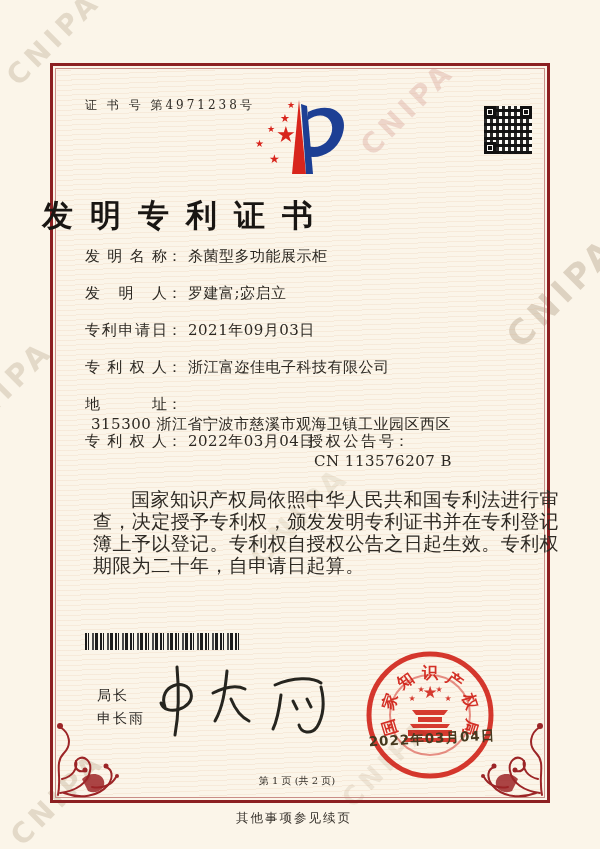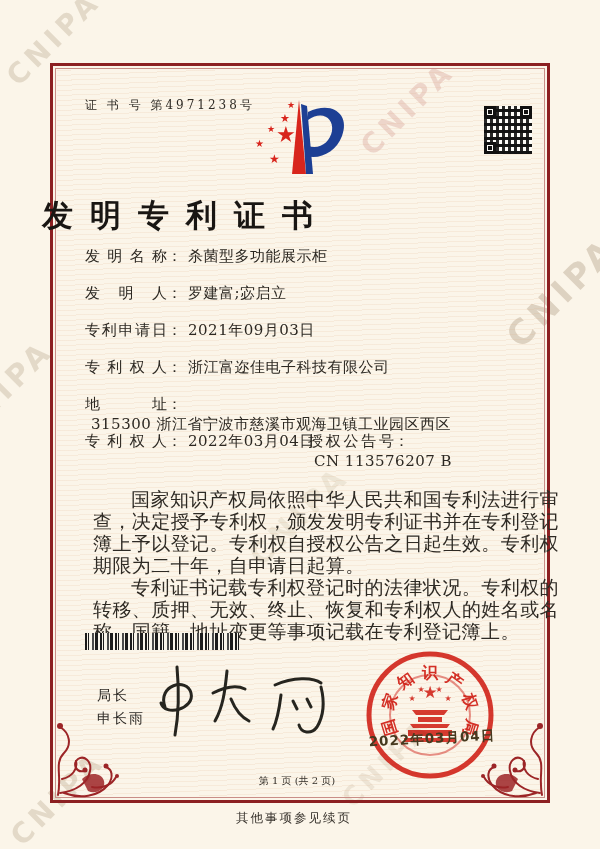--- a/index.html
+++ b/index.html
@@ -165,21 +165,20 @@
   <div class="f-row">
       <span class="f-label">专利权人</span><span class="f-colon">：</span><span class="f-value">2022年03月04日</span>
       <span class="grant-right">
         <span class="f-label" style="width:86px">授权公告号</span><span class="f-colon">：</span><span class="f-value">CN 113576207 B</span>
       </span>
     </div>
   </div>
 
   <div class="body-text" id="paras">
       <p>国家知识产权局依照中华人民共和国专利法进行审查，决定授予专利权，颁发发明专利证书并在专利登记簿上予以登记。专利权自授权公告之日起生效。专利权期限为二十年，自申请日起算。</p>
-      <p>专利证书记载专利权登记时的法律状况。专利权的转移、质押、无效、终止、恢复和专利权人的姓名或名称、国籍、地址变更等事项记载在专利登记簿上。</p>
     </div>
 
   <div class="barcode"></div>
 
   <div class="signer">
     <div>局长</div>
     <div>申长雨</div>
   </div>
 
   <svg class="sig-script" viewBox="0 0 210 90">

